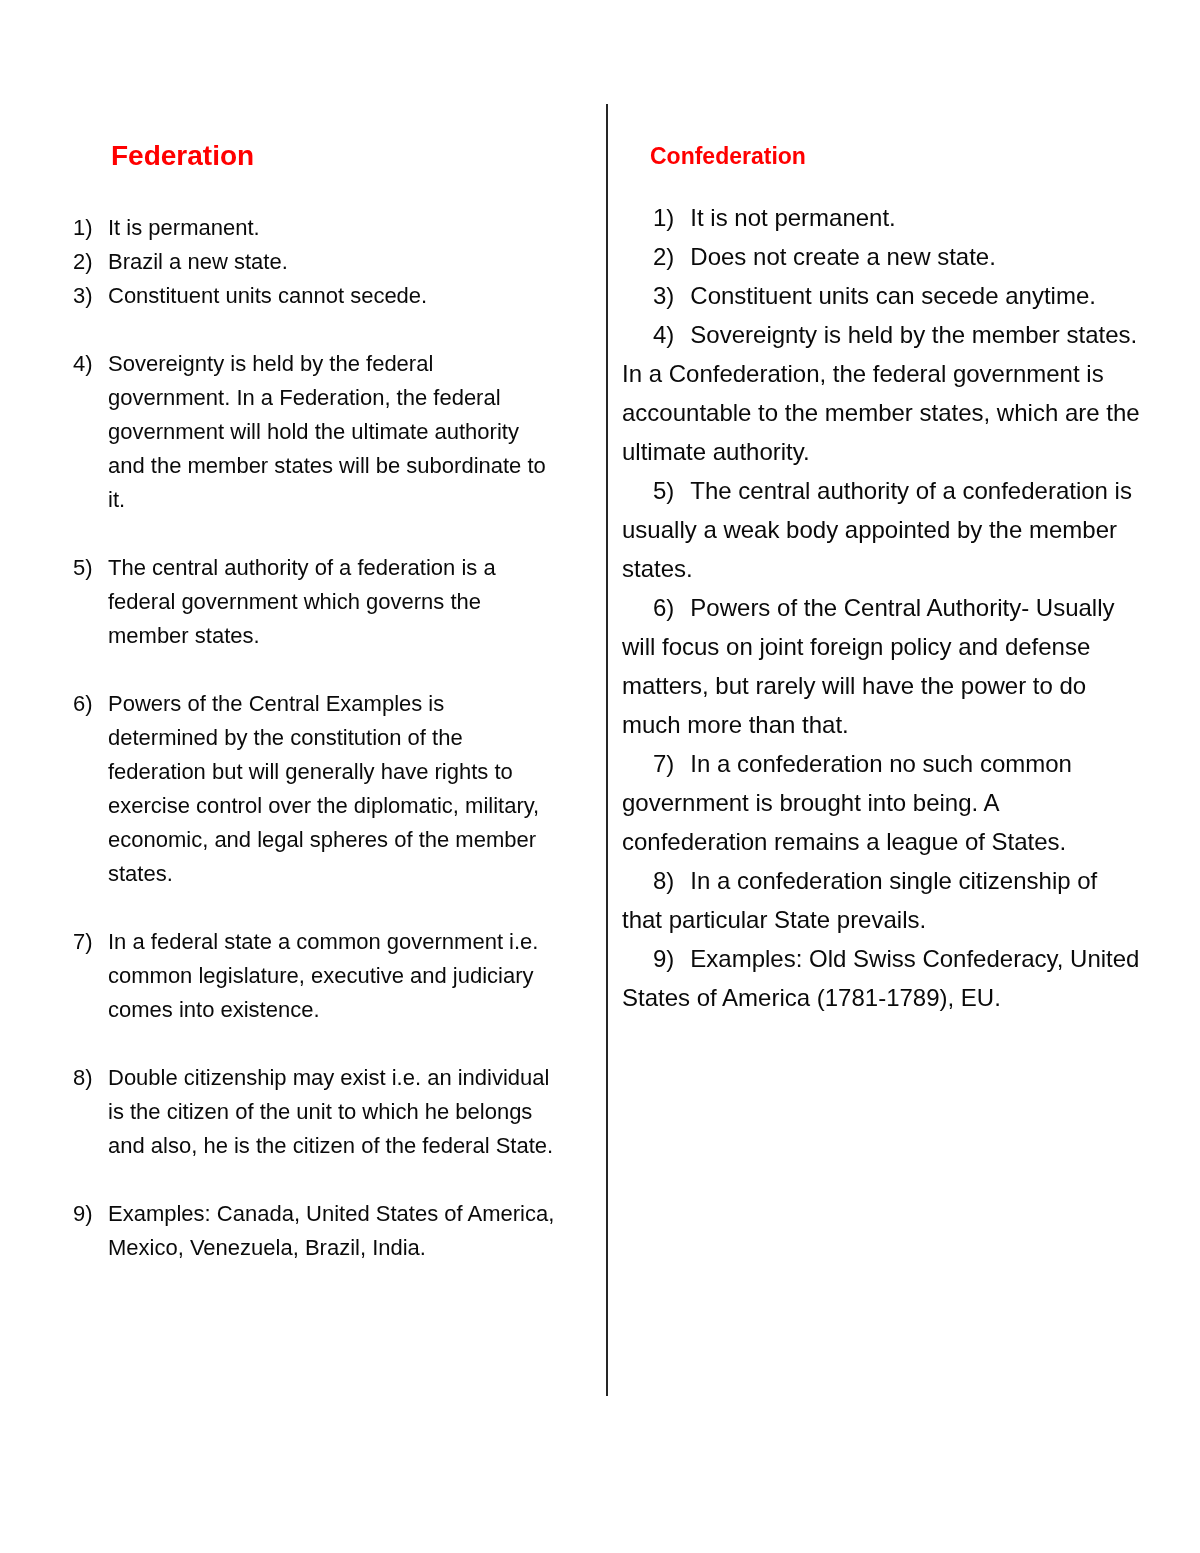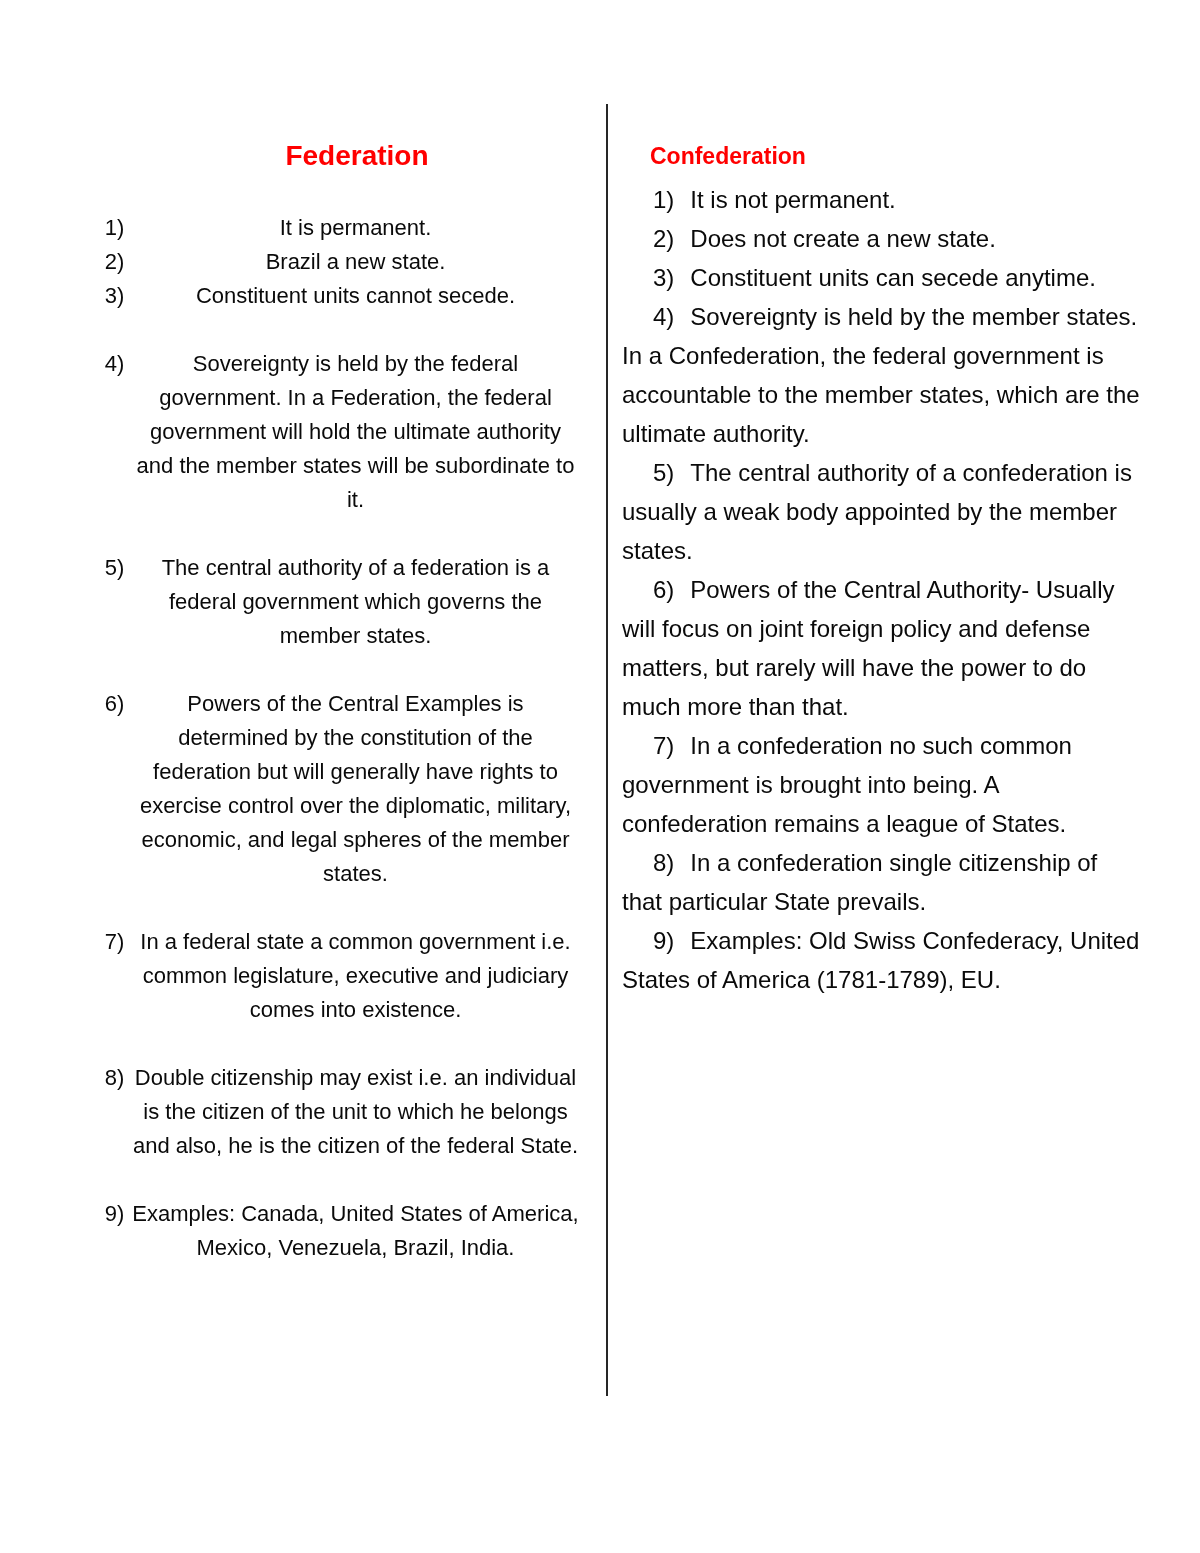--- a/index.html
+++ b/index.html
@@ -20,26 +20,25 @@
     position: absolute;
     left: 606px;
     top: 104px;
     width: 2px;
     height: 1292px;
     background: #262626;
   }
   
   .col-left {
     position: absolute;
-    left: 97px;
+    left: 73px;
     top: 139px;
     width: 482px;
     font-size: 22px;
     line-height: 34px;
-    text-align: center;
   }
   .col-left .col-title {
     margin: 0 0 0 38px;
     font-size: 28px;
     line-height: 34px;
     font-weight: bold;
     color: #ff0000;
   }
   .l-list { margin-top: 38px; }
   .l-item { display: flex; }
@@ -58,21 +57,21 @@
     font-size: 24px;
     line-height: 39px;
   }
   .col-right .col-title {
     margin: 0 0 0 28px;
     font-size: 23px;
     line-height: 34px;
     font-weight: bold;
     color: #ff0000;
   }
-  .r-list { margin-top: 7px; }
+  .r-list { margin-top: 25px; }
   .r-item {
     margin: 0;
     text-indent: 31px;
   }
   .r-num { padding-right: 16px; }
 </style>
 </head>
 <body>
 
 <div class="page">

